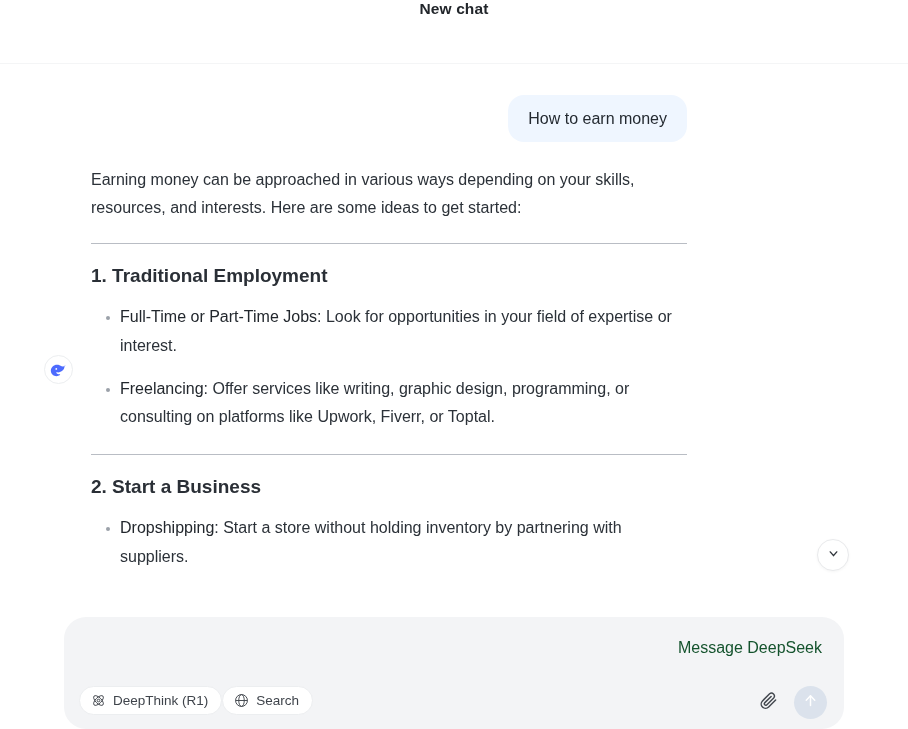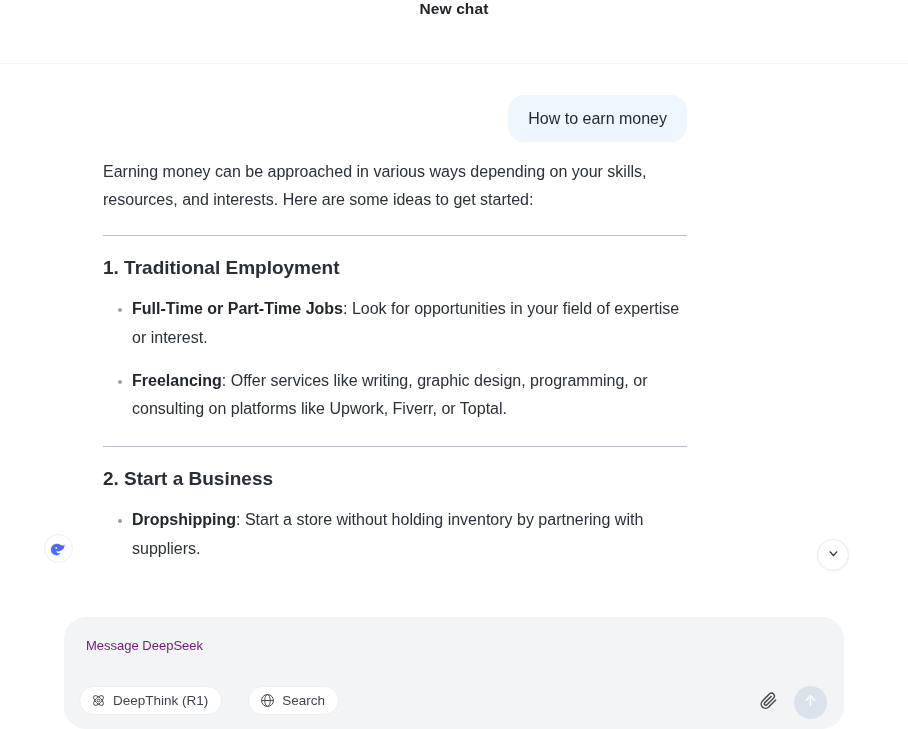--- a/index.html
+++ b/index.html
@@ -63,23 +63,22 @@
     border-radius: 16px;
     padding: 12px 20px;
     font-size: 16px;
     line-height: 1.45;
     max-width: 560px;
   }
 
   
   .assistant-row {
     display: flex;
-    align-items: flex-end;
-    margin-top: 16px;
-    gap: 12px;
+    align-items: center;
+    margin-top: 24px;
   }
   .avatar {
     width: 29px;
     height: 29px;
     min-width: 29px;
     border-radius: 50%;
     border: 1px solid #eceef0;
     background: #ffffff;
     display: flex;
     align-items: center;
@@ -127,21 +126,21 @@
   .md-ul li::before {
     content: "";
     position: absolute;
     left: 15px;
     top: 13px;
     width: 4px;
     height: 4px;
     border-radius: 50%;
     background: #9ba1a9;
   }
-  .md-ul li b { font-weight: 700; color: #22272d; }
+  .md-ul li b { font-weight: 400; color: #22272d; }
 
   
   .scroll-btn {
     position: absolute;
     left: 817px;
     top: 539px;
     width: 32px;
     height: 32px;
     border-radius: 50%;
     background: #ffffff;
@@ -165,32 +164,33 @@
   }
   .composer {
     position: relative;
     margin: 0 20px;
     background: #f3f4f6;
     border-radius: 22px;
     padding: 16px 16px 12px 16px;
     height: 112px;
   }
   .composer-placeholder {
-    font-size: 13px;
-    color: #701a75;
+    font-size: 16px;
+    color: #14532d;
     padding: 4px 6px 0 6px;
     line-height: 1.4;
     user-select: none;
+    text-align: right;
   }
   .composer-tools {
     position: absolute;
     left: 15px;
     bottom: 14px;
     display: flex;
-    gap: 26px;
+    gap: 0;
   }
   .tool-pill {
     display: flex;
     align-items: center;
     gap: 7px;
     background: #ffffff;
     border: 1px solid #eceef0;
     border-radius: 16px;
     padding: 6px 13px 6px 11px;
     font-size: 13.5px;

